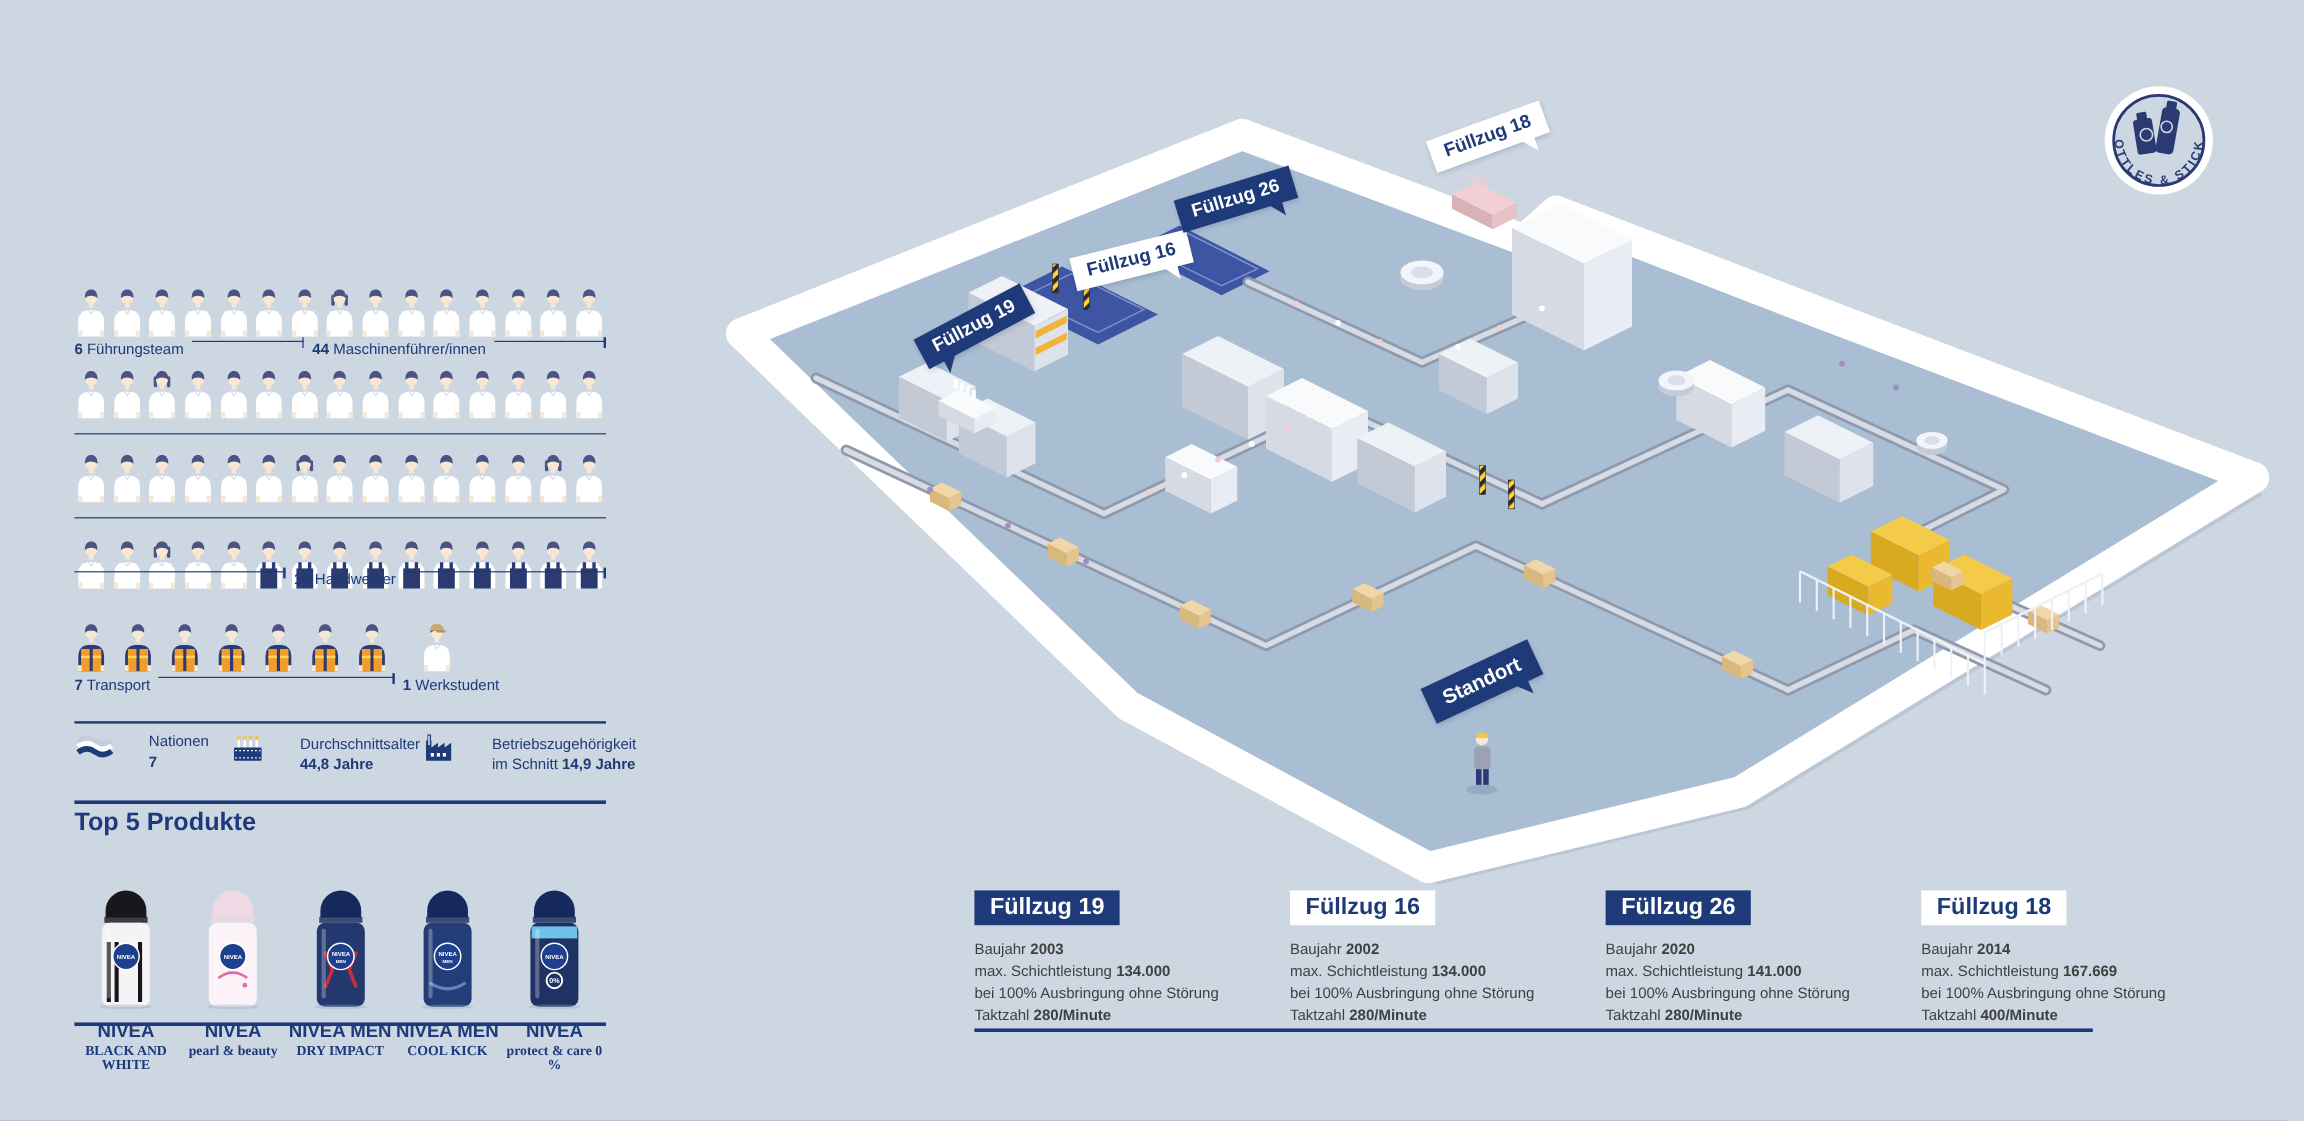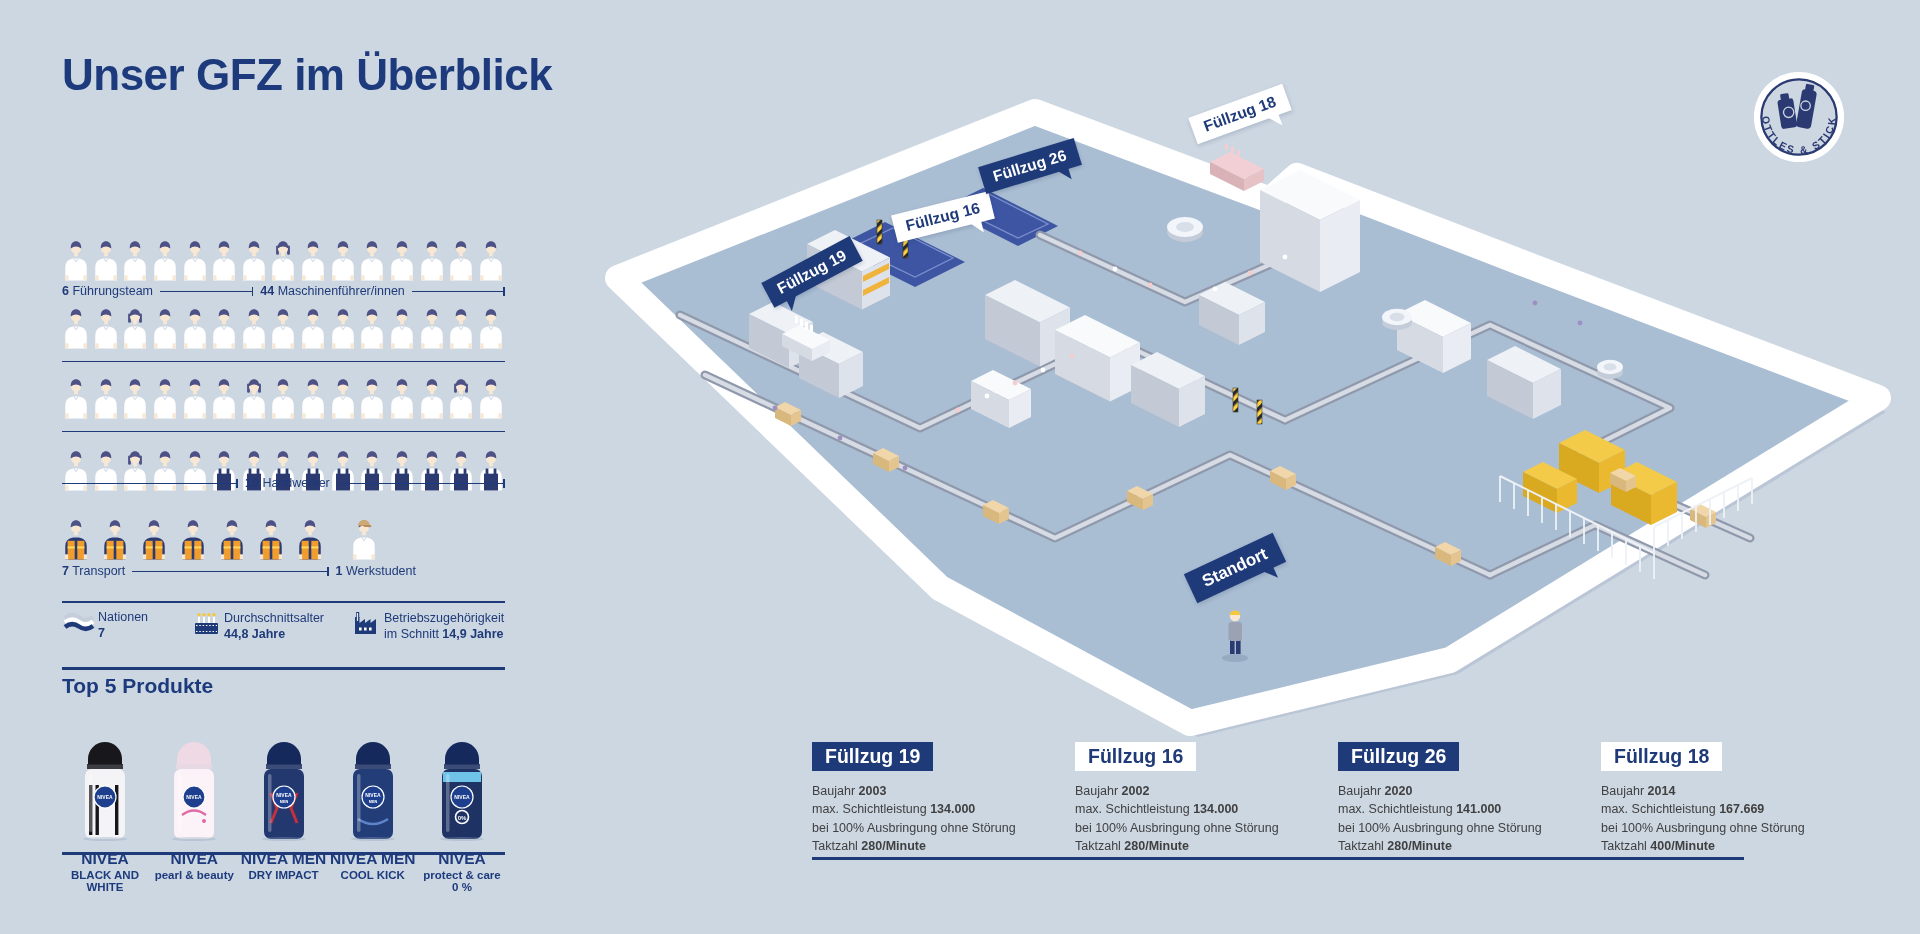--- a/index.html
+++ b/index.html
@@ -7,41 +7,41 @@
           font-family:"Liberation Sans",sans-serif;color:#1e3a78;overflow:hidden;}
   h1.title{position:absolute;left:62px;top:50px;margin:0;font-size:44px;font-weight:bold;
            color:#1d3a7c;letter-spacing:-0.5px;z-index:2;}
   h2.subtitle{position:absolute;left:62px;top:674px;margin:0;font-size:21px;font-weight:bold;color:#1d3a7c;z-index:2;text-align:center;}
 
   
   .figrow{position:absolute;left:62px;width:443px;display:flex;justify-content:space-between;z-index:2;}
   .figrow.trow{justify-content:flex-start;gap:11px;}
   .fig{display:block;width:28px;height:44px;}
   .fig.student{margin-left:15px;}
-  .labelrow{position:absolute;left:62px;width:443px;display:flex;align-items:center;gap:7px;
+  .labelrow{position:absolute;left:62px;width:443px;display:flex;gap:7px;
             font-size:12.5px;color:#1e3a78;z-index:2;}
   .lbl{white-space:nowrap;}
   .lbl b{font-weight:bold;}
   .line{flex:1;height:0;border-top:1.6px solid #1e3a78;position:relative;}
   .line.fixed{flex:0 0 176px;}
   .line.tick-r::after{content:"";position:absolute;right:0;top:-4.5px;width:1.6px;height:9px;background:#1e3a78;}
   .spacer{flex:0 0 82px;}
   .rowsep{position:absolute;left:62px;width:443px;height:0;border-top:1.6px solid #1e3a78;z-index:2;}
   .hline{position:absolute;background:#1e3a78;z-index:2;}
 
   
-  .stat{position:absolute;top:608px;display:flex;gap:2px;align-items:center;z-index:2;}
+  .stat{position:absolute;top:608px;display:flex;gap:28px;align-items:flex-end;z-index:2;}
   .stat .txt{font-size:12.5px;line-height:1.32;}
   .stat .txt b{font-weight:bold;}
 
   
   #products{position:absolute;left:62px;top:735px;width:443px;display:flex;justify-content:space-between;z-index:2;}
   .product{width:86px;text-align:center;}
   .product .brand{font-size:15.5px;font-weight:bold;margin-top:5px;color:#1d3a7c;}
-  .product .pname{font-size:11.5px;font-weight:bold;margin-top:1px;color:#1d3a7c;}
+  .product .pname{font-size:11.5px;font-weight:bold;margin-top:1px;color:#1d3a7c;font-family:Liberation Serif, serif;}
 
   
   #map{position:absolute;left:585px;top:70px;z-index:1;}
   .flag{position:absolute;z-index:5;padding:5px 12px;font-weight:bold;font-size:15.5px;white-space:nowrap;
         box-shadow:0 2px 4px rgba(30,50,90,.18);}
   .flag.navy{background:#1e3a78;color:#ffffff;}
   .flag.white{background:#ffffff;color:#1e3a78;}
   .flag .tail{position:absolute;bottom:-11px;width:0;height:0;border-top:12px solid #1e3a78;}
   .flag.white .tail{border-top-color:#ffffff;}
   .flag .tail.l{left:14px;border-right:11px solid transparent;}
@@ -56,21 +56,20 @@
   .badge.white{background:#fff;color:#1e3a78;}
   .specs{margin-top:11px;}
   .spec{font-size:12.5px;line-height:18.4px;color:#404040;}
   .spec b{font-weight:bold;}
 </style>
 </head>
 <body>
 
 <div class="canvas">
 
-  <h1 class="title">Unser GFZ im Überblick</h1>
 
   <div id="staff">
       <div class="figrow" style="top: 237px;">
         <span class="fig"><svg viewBox="0 0 30 46" width="28" height="44">
             <rect x="9.6" y="5.2" width="10.8" height="11.6" rx="4.8" fill="#f7e7d3"></rect>
             <path d="M9.4,10.8 C9.4,6.2 11.9,4 15,4 C18.1,4 20.6,6.2 20.6,10.8 L20.6,11.8 C17,8.9 13,8.9 9.4,11.8 Z" fill="#4d5286"></path>
             <rect x="13" y="15.4" width="4" height="4.8" fill="#f7e7d3"></rect>
             <path d="M3.5,46 V32 q0,-8.5 8.5,-9.5 h6 q8.5,1 8.5,9.5 V46 z" fill="#ffffff"></path>
             <path d="M12.7,22.6 l2.3,3.2 l2.3,-3.2" fill="none" stroke="#d9dde8" stroke-width="1.1"></path>
             <rect x="3.5" y="40.5" width="3.5" height="5.5" fill="#f7e7d3"></rect>

